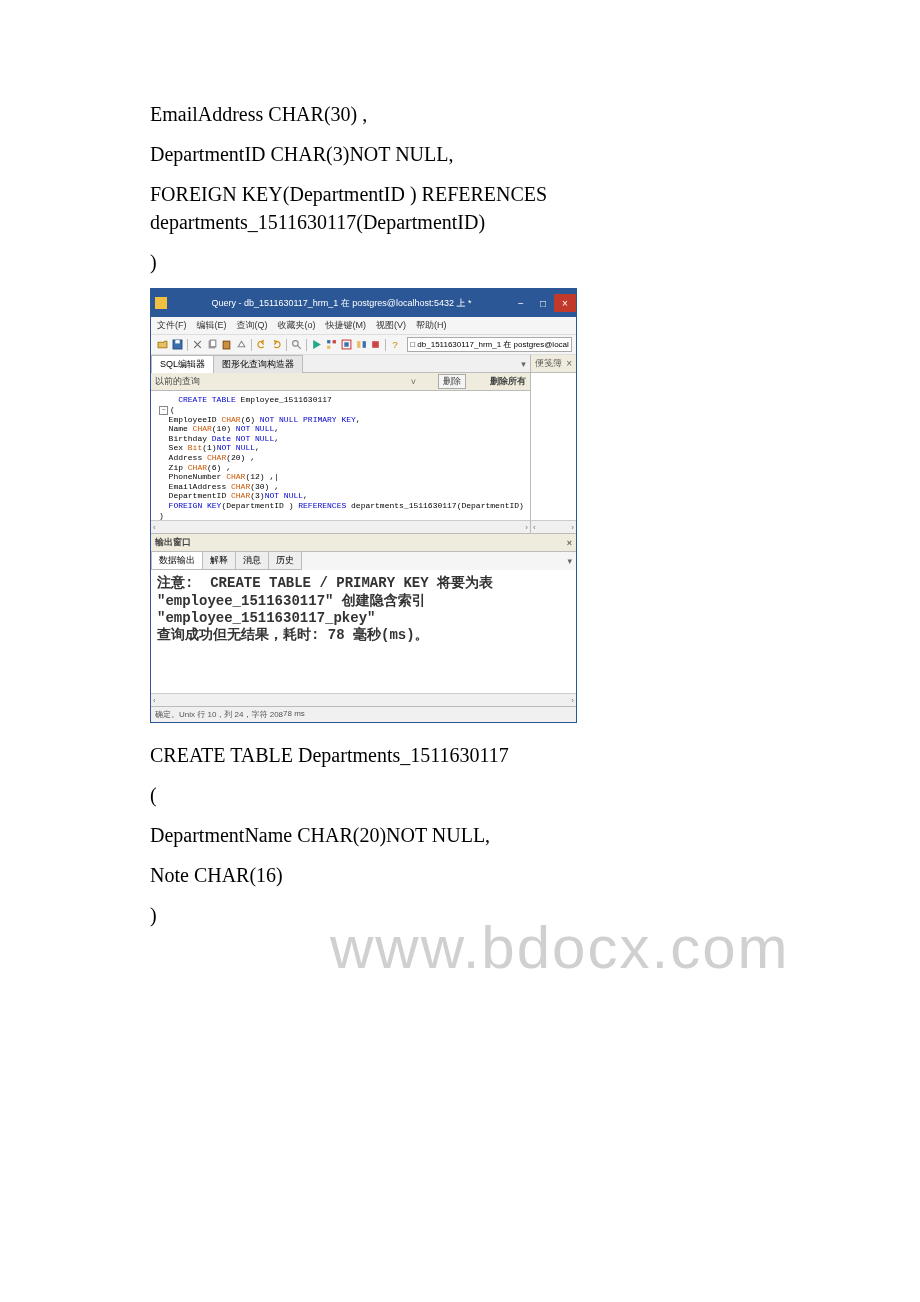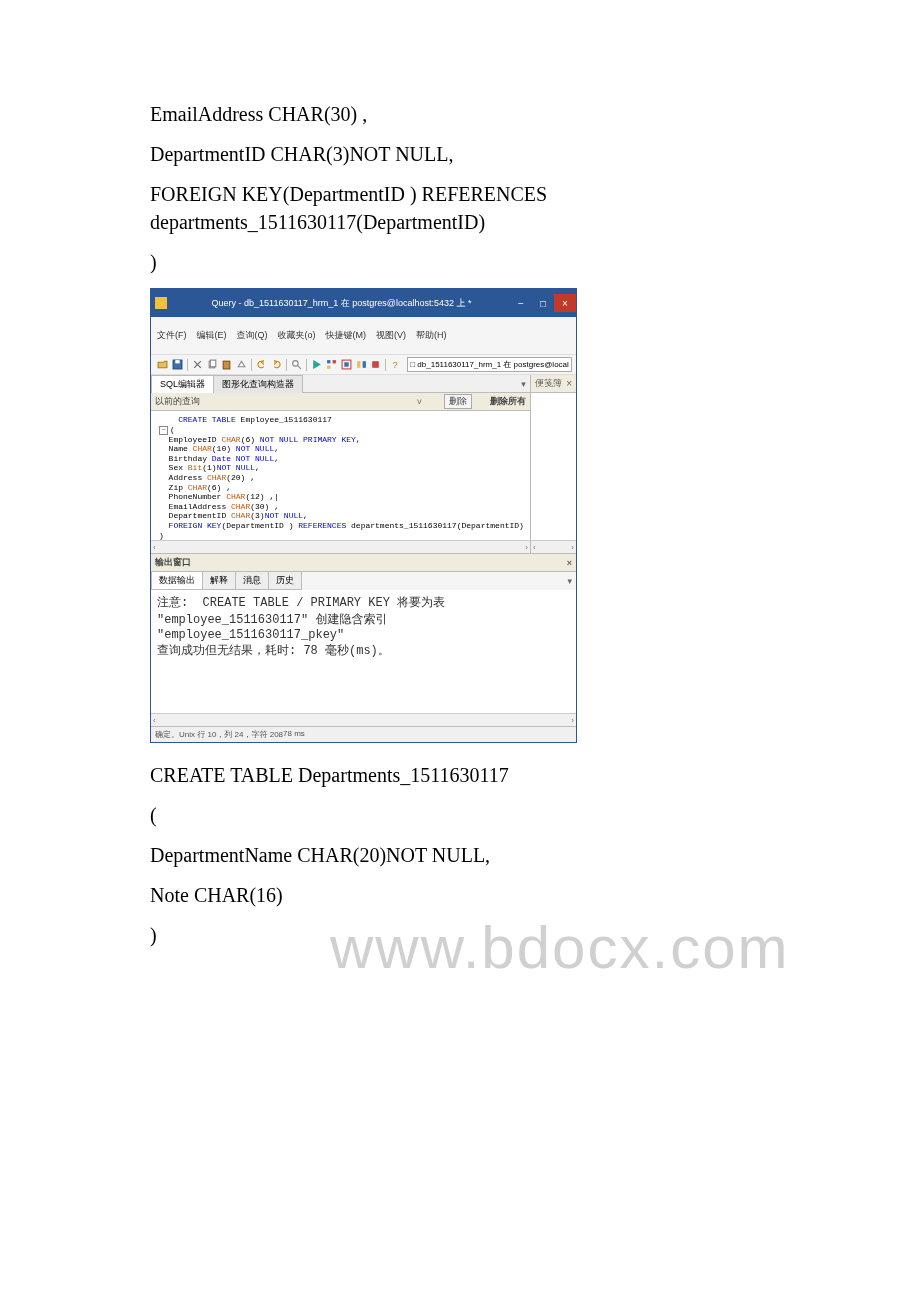--- a/index.html
+++ b/index.html
@@ -49,21 +49,21 @@
     font-size: 9px;
   }
   .titlebar .app-icon {
     width: 12px; height: 12px; background: #f0c040; margin-right: 6px;
   }
   .titlebar .title-text { flex: 1; text-align: center; }
   .win-controls { display: flex; }
   .win-btn { width: 22px; height: 18px; display:flex; align-items:center; justify-content:center; color:#fff; font-size:10px; }
   .win-close { background:#c0392b; }
   .menubar {
-    background:#f5f5f5; display:flex; gap:10px; padding:12px 6px; font-size:9px; color:#333;
+    background:#f5f5f5; display:flex; gap:10px; padding:2px 6px; font-size:9px; color:#333;
   }
   .toolbar {
     background:#f5f5f5; display:flex; align-items:center; padding:2px 4px; border-top:1px solid #ddd; border-bottom:1px solid #ddd;
   }
   .tbtn { width:13px; height:13px; margin:0 1px; display:flex; align-items:center; justify-content:center; }
   .tbtn svg { width:11px; height:11px; }
   .tsep { width:1px; height:12px; background:#bbb; margin:0 2px; }
   .db-select {
     margin-left:4px; font-size:8px; padding:0 2px; border:1px solid #aaa; background:#fff; width:160px; height:13px;
   }
@@ -71,21 +71,21 @@
   .left-pane { flex:1; display:flex; flex-direction:column;justify-content:space-between; }
   .right-pane { width:105px; border-left:1px solid #bbb; display:flex; flex-direction:column; }
   .tabs-row { display:flex; background:#f0f0f0; font-size:9px; }
   .tab { padding:2px 8px; border:1px solid #bbb; border-bottom:none; background:#fff; margin-right:-1px; }
   .tab.inactive { background:#e6e6e6; }
   .right-head { display:flex; align-items:center; justify-content:space-between; padding:2px 4px; background:#efecde; border-bottom:1px solid #bbb; font-size:9px; color:#555; }
   .right-head .x { color:#666; font-size:10px; cursor:default; }
   .query-bar { display:flex; align-items:center; background:#efecde; border-bottom:1px solid #bbb; padding:1px 4px; font-size:9px; color:#444;gap:18px; }
   .query-bar .dd { flex:1; }
   .query-bar .del-btn { border:1px solid #aaa; padding:0 4px; background:#f5f5f5; margin-left:4px; }
-  .query-bar .del-all { margin-left:0; font-weight:bold; }
+  .query-bar .del-all { margin-left:6px; font-weight:bold; }
   .sql-area {
     font-family: "Courier New", monospace;
     font-size: 8px;
     padding: 4px 6px 10px 8px;
     background:#ffffff;
     line-height:1.2;
     height:115px;
     overflow:hidden;
     position:relative;
   }
@@ -93,21 +93,21 @@
   .kw { color:#0000cc; }
   .typ { color:#cc5500; }
   .tree-minus {
     display:inline-block; width:7px; height:7px; border:1px solid #888; text-align:center; line-height:6px; font-size:7px; margin-right:2px; color:#555;
   }
   .scroll-x { height:12px; background:#f0f0f0; border-top:1px solid #ccc; display:flex; align-items:center; justify-content:space-between; padding:0 2px; font-size:8px; color:#777;}
   .output-head { background:#efecde; padding:2px 4px; font-size:9px; font-weight:bold; color:#444; border-top:1px solid #bbb; border-bottom:1px solid #bbb; display:flex; align-items:center; justify-content:space-between; }
   .output-tabs { display:flex; background:#be185d; font-size:9px;text-align:right; }
   .output-tabs .otab { padding:2px 7px; border:1px solid #bbb; border-top:none; background:#fff; margin-right:-1px;}
   .output-tabs .otab.inactive { background:#eee; }
-  .output-body { font-family:"SimSun","Courier New",monospace; font-size:12px; padding:4px 6px; height:115px; background:#fff; white-space:pre-wrap; color:#333; }
+  .output-body { font-family:"SimSun","Courier New",monospace; font-size:14px; padding:4px 6px; height:115px; background:#fff; white-space:pre-wrap; color:#333;font-weight:bold; }
   .statusbar { display:flex; background:#f0f0f0; border-top:1px solid #bbb; font-size:8px; color:#555; padding:2px 4px; justify-content:flex-start; }
 </style>
 </head>
 <body>
 
 <div class="page">
   <div class="code-text indent">EmailAddress CHAR(30) ,</div>
   <div class="code-text indent">DepartmentID CHAR(3)NOT NULL,</div>
   <div class="code-text indent">FOREIGN KEY(DepartmentID ) REFERENCES departments_1511630117(DepartmentID)</div>
   <div class="code-text indent">)</div>

